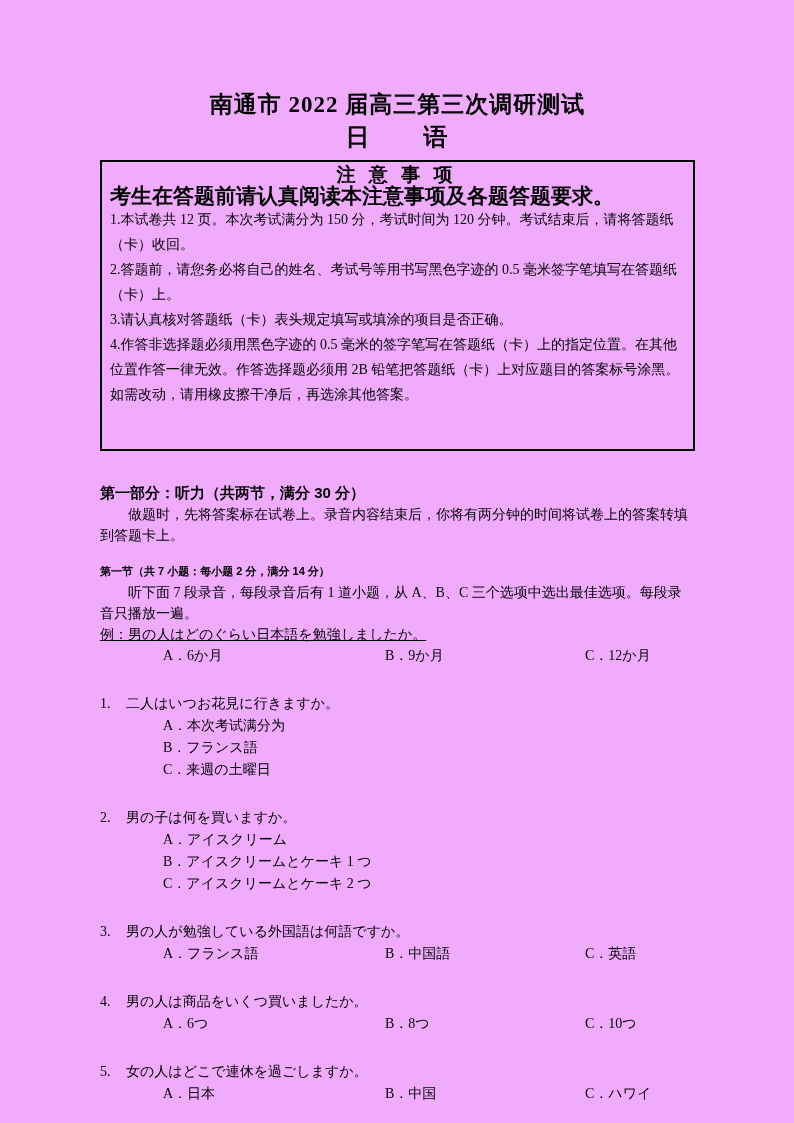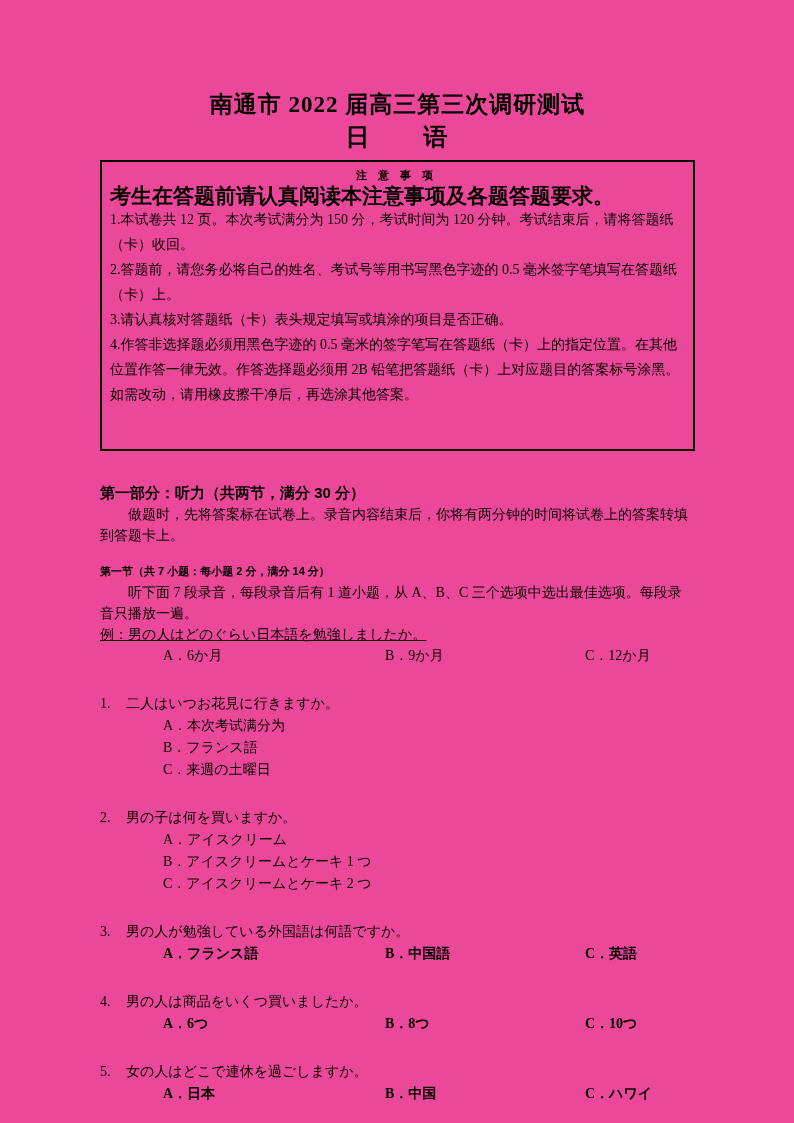--- a/index.html
+++ b/index.html
@@ -2,21 +2,21 @@
 <html><head>
 <meta charset="utf-8">
 <style>
   * { box-sizing: border-box; }
   html, body { margin: 0; padding: 0; background: #ffffff; }
   .page {
     position: relative;
     width: 794px;
     height: 1123px;
     margin: 0 auto;
-    background: #ec4899;
+    background: #f0abfc;
     color: #000000;
     font-family: "Liberation Serif", "DejaVu Serif", serif;
     font-size: 14px;
     padding: 90px 99px 0 100px;
     overflow: hidden;
   }
   .exam-title {
     margin: 0;
     text-align: center;
     font-size: 23px;
@@ -35,21 +35,21 @@
   .notice-box {
     margin-top: 8px;
     border: 2px solid #000;
     padding: 3px 10px 42px 8px;
     min-height: 224px;
   }
   .notice-header {
     text-align: center;
     font-family: "Liberation Sans", "DejaVu Sans", sans-serif;
     font-weight: bold;
-    font-size: 11px;
+    font-size: 19px;
     letter-spacing: 4px;
     line-height: 20px;
   }
   .notice-intro {
     font-family: "Liberation Sans", "DejaVu Sans", sans-serif;
     font-weight: bold;
     font-size: 21px;
     line-height: 22px;
   }
   .notice-item {
@@ -93,21 +93,20 @@
   .q-opts-vertical span {
     display: block;
     margin-left: 63px;
     line-height: 22px;
   }
   .q-opt-row {
     display: grid;
     grid-template-columns: 222px 200px 1fr;
     margin-left: 63px;
     line-height: 22px;
-    font-weight: bold;
   }
 </style>
 </head>
 <body>
 
 <div class="page">
 
   <h1 class="exam-title">南通市 2022 届高三第三次调研测试</h1>
   <h2 class="exam-subject">日　　语</h2>
 

